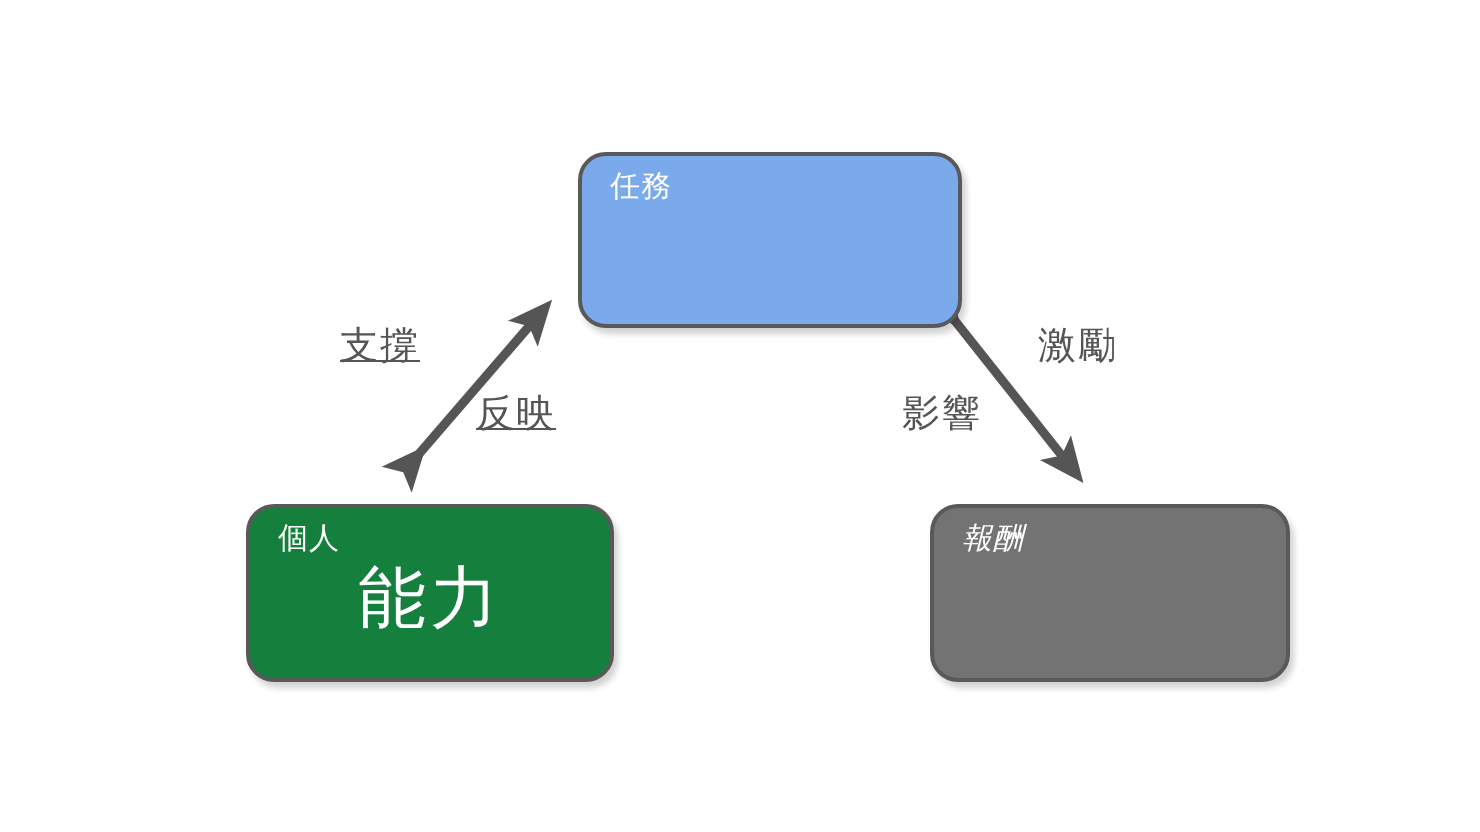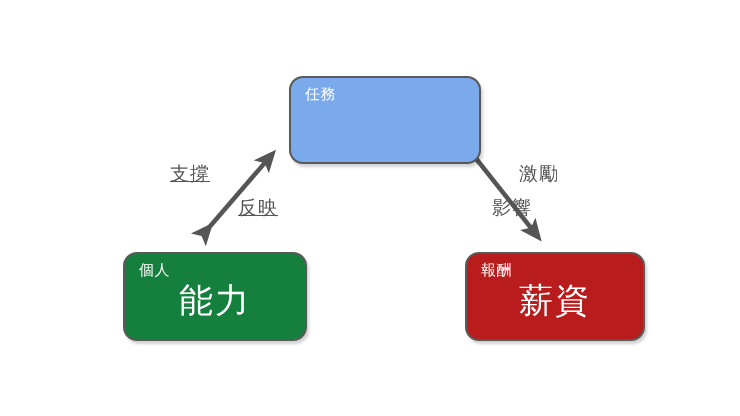--- a/index.html
+++ b/index.html
@@ -66,21 +66,21 @@
     position: absolute;
     font-size: 19px;
     line-height: 1;
     color: #555555;
     white-space: nowrap;
     letter-spacing: 1px;
   }
   #label-support  { left: 170px; top: 164px; text-decoration: underline; }
   #label-reflect  { left: 238px; top: 198px; text-decoration: underline; }
   #label-motivate { left: 519px; top: 164px; }
-  #label-influence{ left: 451px; top: 198px; margin-left: 41px; }
+  #label-influence{ left: 451px; top: 198px; }
 </style>
 </head>
 <body>
 
 <div id="canvas">
 
   <svg class="edge-svg" viewBox="0 0 740 416" xmlns="http://www.w3.org/2000/svg">
     <defs>
       <marker id="ah" markerWidth="5" markerHeight="5" refX="2.6" refY="2.5" orient="auto" markerUnits="strokeWidth">
         <path d="M0,0.3 L5,2.5 L0,4.7 L1.1,2.5 Z" fill="#555555"></path>
@@ -92,23 +92,22 @@
 
   <div class="node" id="node-task" style="background:#7BAAEC;">
     <span class="node-sub">任務</span>
   </div>
 
   <div class="node" id="node-person" style="background:#15803d;">
     <span class="node-sub">個人</span>
     <span class="node-main">能力</span>
   </div>
 
-  <div class="node" id="node-reward" style="background:#b91c1c;">
+  <div class="node" id="node-reward" style="background:#737373;font-style:italic;">
     <span class="node-sub">報酬</span>
-    <span class="node-main">薪資</span>
   </div>
 
   <span class="edge-label" id="label-support">支撐</span>
   <span class="edge-label" id="label-reflect">反映</span>
   <span class="edge-label" id="label-motivate">激勵</span>
   <span class="edge-label" id="label-influence">影響</span>
 
 </div>
 
 </body></html>

